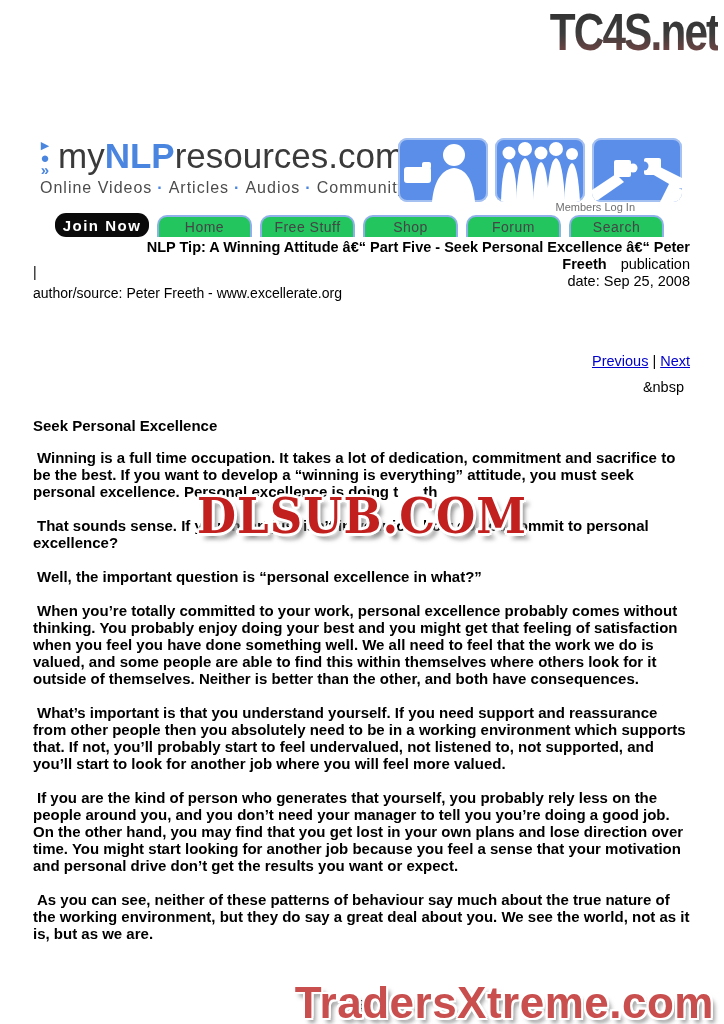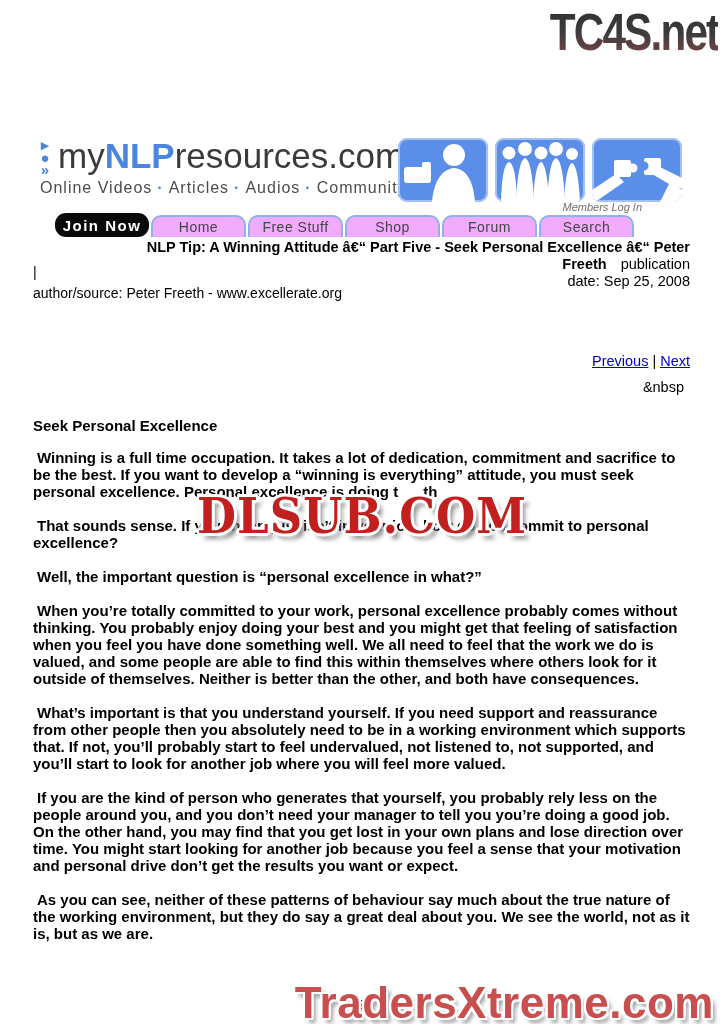--- a/index.html
+++ b/index.html
@@ -46,31 +46,31 @@
   .logo-icon .chev { font-size:15px; font-weight:bold; margin-top:-3px; }
   .logo-text { font-size:35px; color:#3a3a3a; letter-spacing:0px; line-height:1; white-space:nowrap; }
   .logo-text .hl { color:#4a86e0; font-weight:bold; }
   .logo-tagline { position:absolute; left:40px; top:179px; font-size:16px; color:#4c4c4c; letter-spacing:1px; white-space:nowrap; }
   .logo-tagline .sep { color:#4a86e0; padding:0 5px; font-weight:bold; }
 
   
   .panels { position:absolute; left:398px; top:138px; display:flex; gap:7px; }
   .panel { width:90px; height:64px; background:#5a8ee8; border-radius:9px; box-shadow:inset 0 0 0 2px rgba(255,255,255,.45); overflow:hidden; }
   .panel svg { display:block; width:100%; height:100%; }
-  .members-login { position:absolute; top:201px; right:82px; font-size:11px; color:#6f6f6f;font-style:italic; }
+  .members-login { position:absolute; top:201px; right:89px; font-size:11px; color:#6f6f6f; }
 
   
-  .nav { position:absolute; left:55px; top:213px; display:flex; align-items:flex-end; gap:2px; z-index:2; }
+  .nav { position:absolute; left:55px; top:213px; display:flex; align-items:flex-end; gap:8px; z-index:2; }
   .join-btn {
     width:94px; height:24px; background:#0a0a0a; color:#fff; border-radius:11px;
     font-size:15px; font-weight:bold; letter-spacing:1.5px;
     display:flex; align-items:center; justify-content:center; cursor:pointer;
   }
   .tab {
-    width:95px; height:22px; background:#f0abfc; border:2px solid #8fb0ea; border-bottom:none;
+    width:95px; height:22px; background:#22c55e; border:2px solid #8fb0ea; border-bottom:none;
     border-radius:10px 10px 0 0; color:#454545; font-size:14px; letter-spacing:0.5px;
     display:flex; align-items:center; justify-content:center; cursor:pointer;
   }
 
   
   .title-block { position:absolute; left:33px; top:239px; width:657px; text-align:right; font-size:14.5px; line-height:17px; }
   .title-bold { font-weight:bold; }
   .pub-word { margin-left:14px; }
   .pipe-line { position:absolute; left:33px; top:264px; font-size:14px; }
   .author-line { position:absolute; left:33px; top:285px; font-size:14px; }

